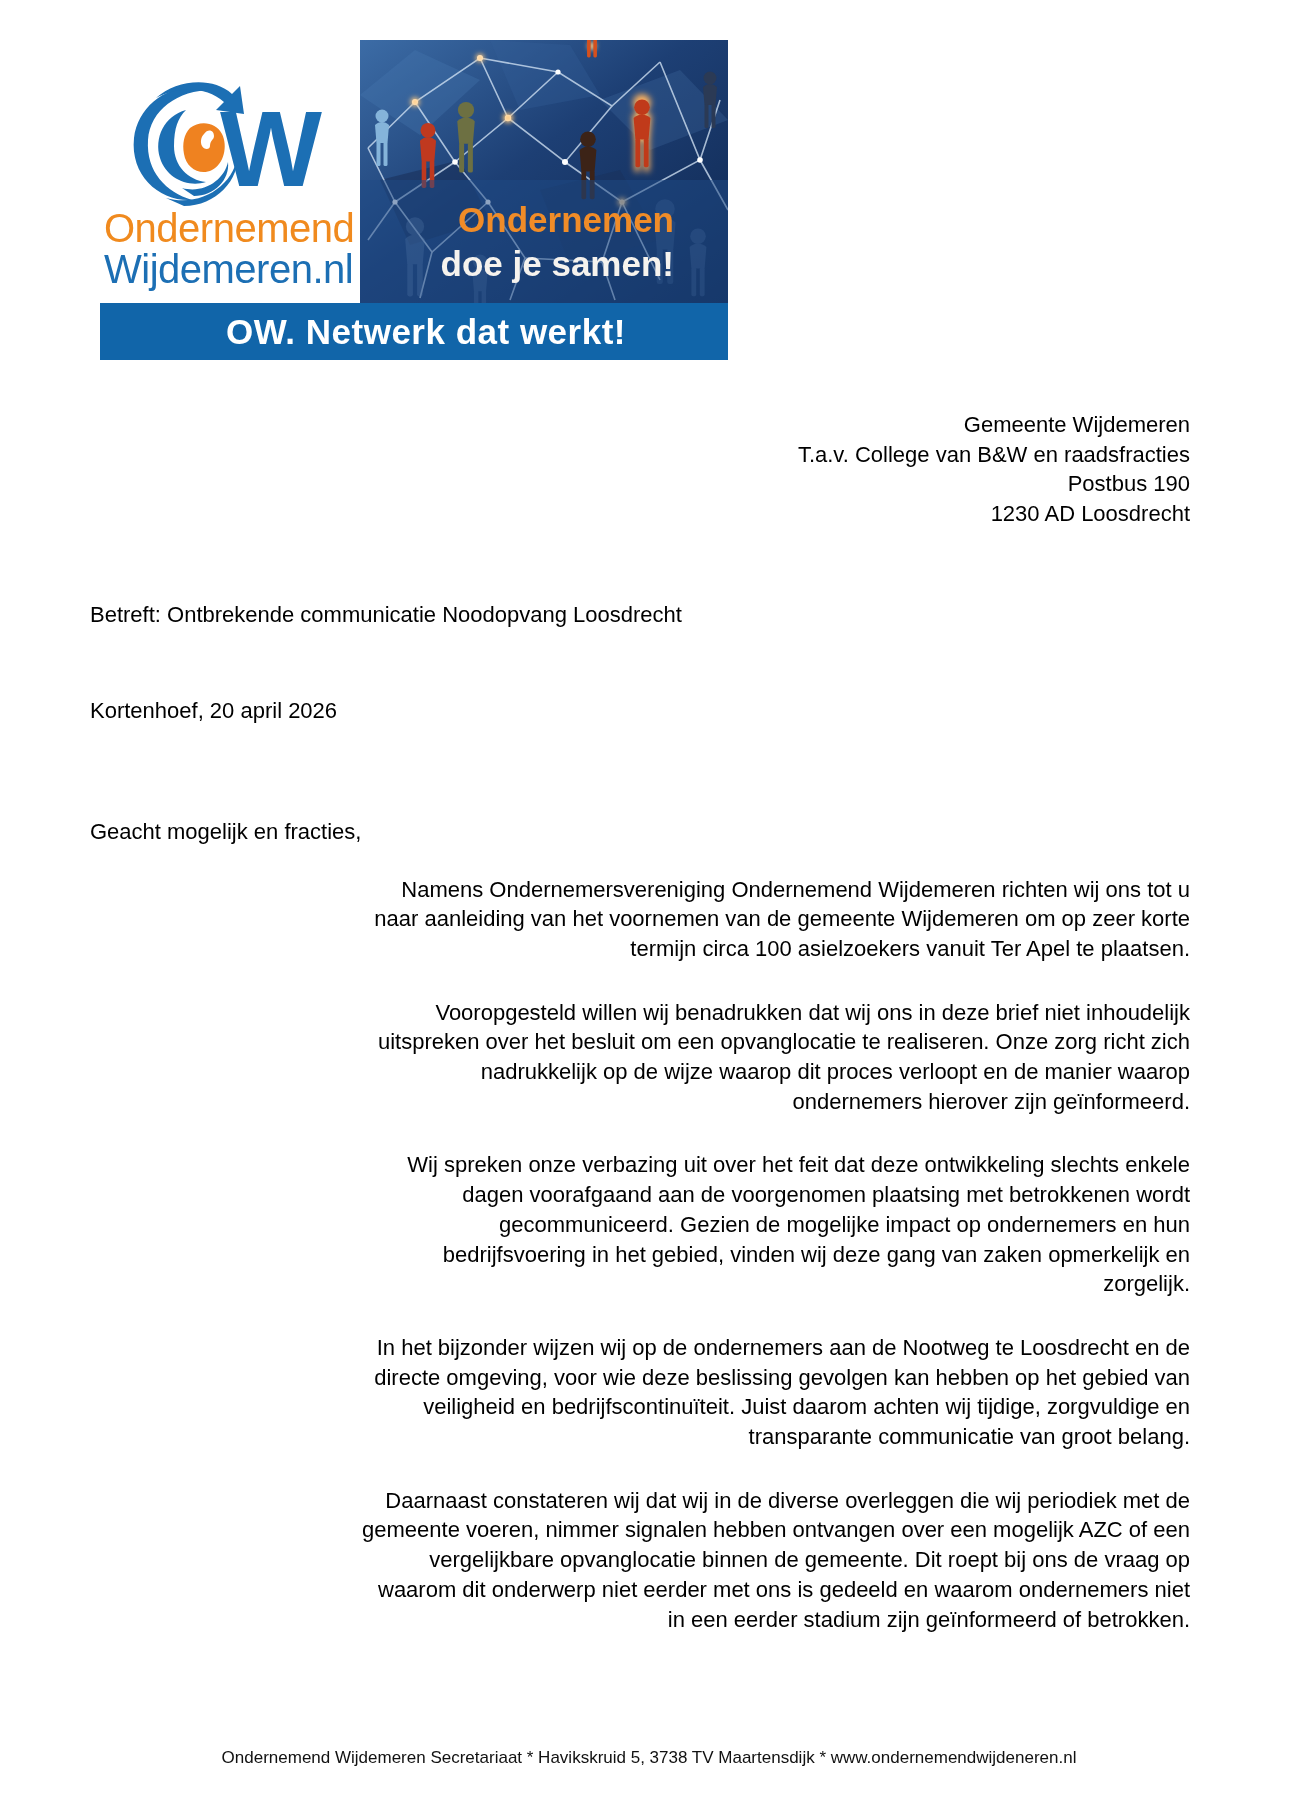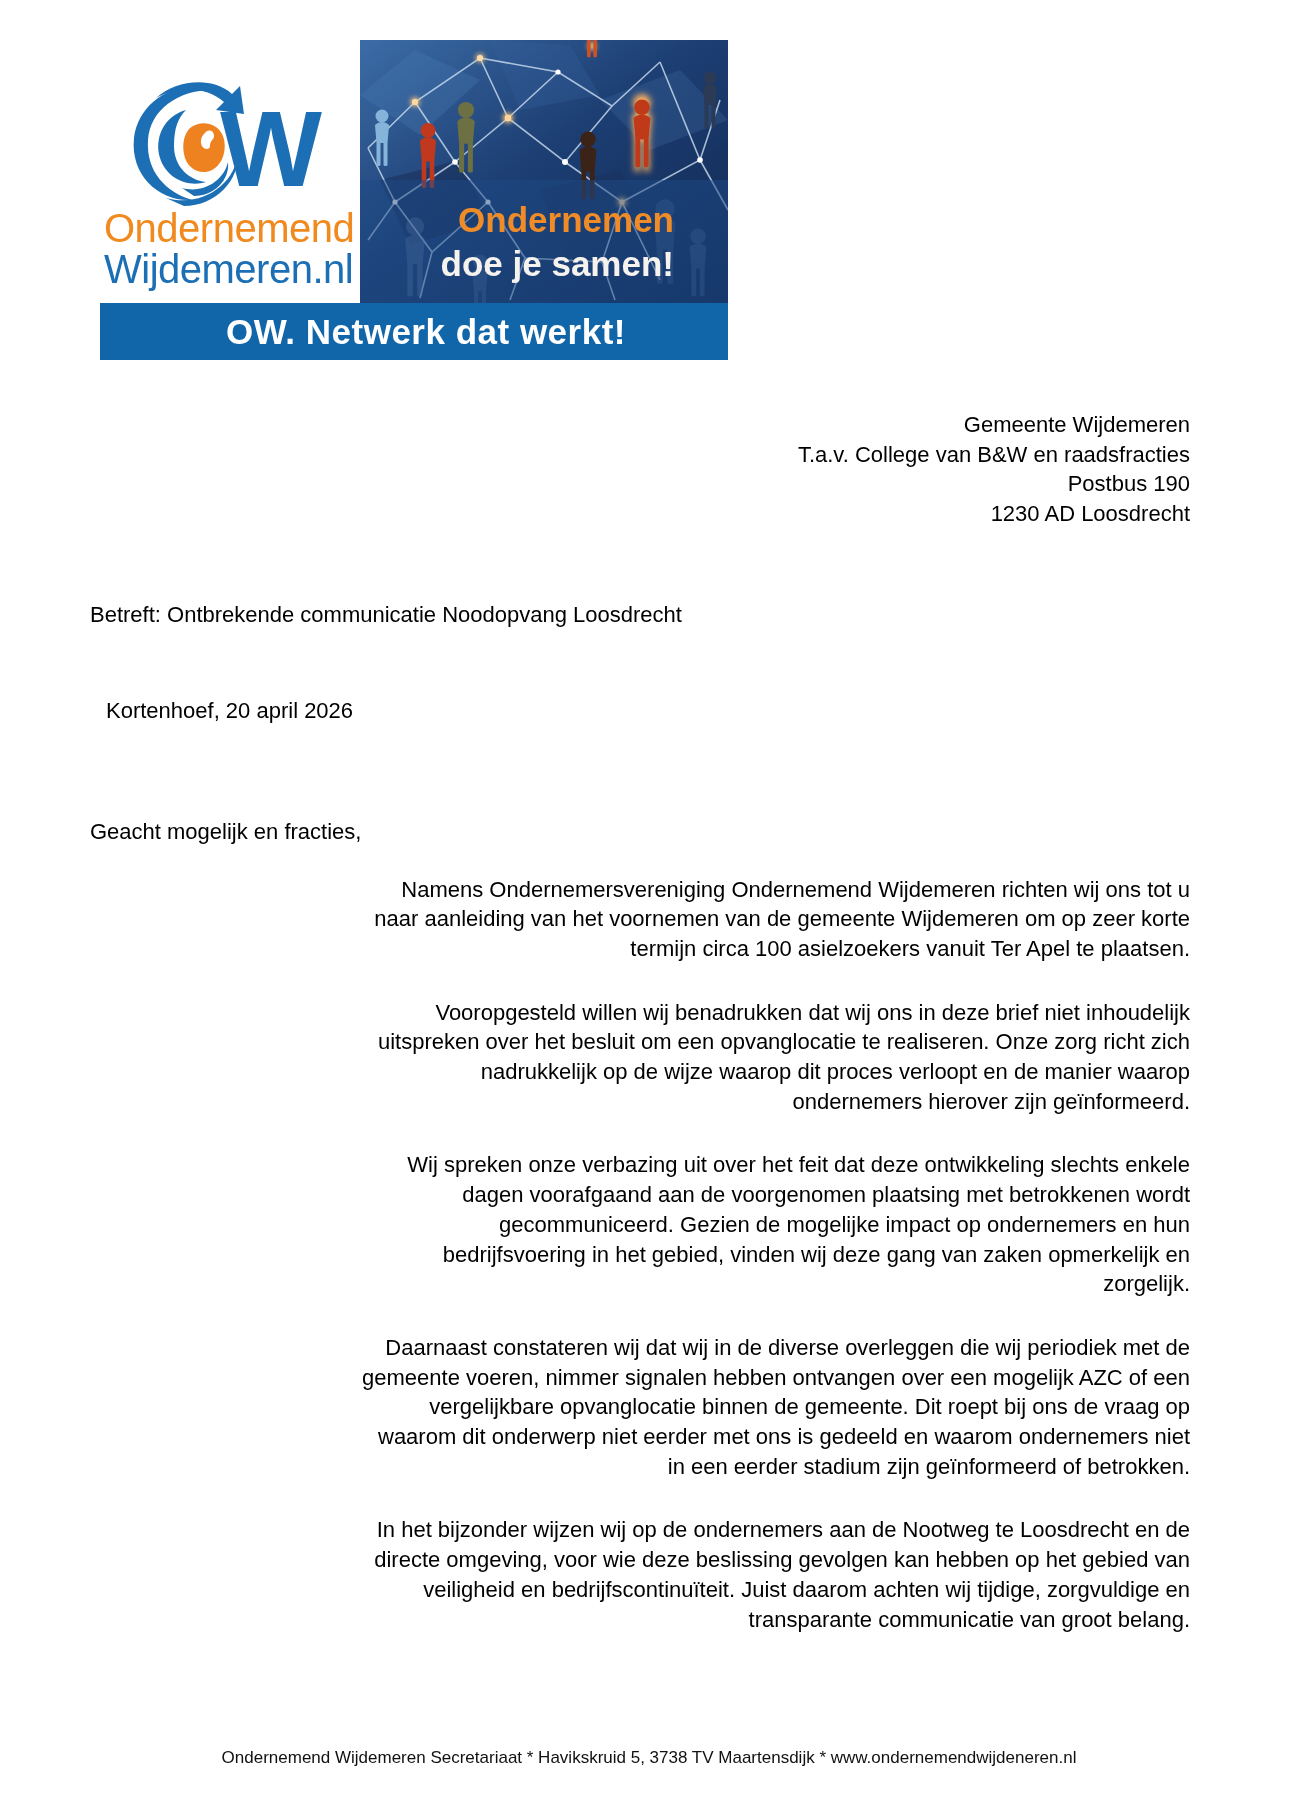--- a/index.html
+++ b/index.html
@@ -36,21 +36,21 @@
   }
 
   
   .recipient {
     margin-top:50px;
     font-size:22px; line-height:29.5px;
     white-space:pre-line;
     text-align:right;
   }
   .subject   { margin-top:72px;  font-size:22px; line-height:29.5px; }
-  .dateline  { margin-top:66px;  font-size:22px; line-height:29.5px;margin-left:16px; }
+  .dateline  { margin-top:66px;  font-size:22px; line-height:29.5px; }
   .salutation{ margin-top:92px;  font-size:22px; line-height:29.5px; }
   .body-paragraphs { margin-top:28px;text-align:right; }
   .body-paragraphs p {
     font-size:22px; line-height:29.7px;
     white-space:pre-line;
     margin:0 0 34px 0;
   }
 
   .footer {
     position:absolute; left:0; bottom:44px; width:100%;
@@ -194,26 +194,26 @@
 termijn circa 100 asielzoekers vanuit Ter Apel te plaatsen.</p>
       <p>Vooropgesteld willen wij benadrukken dat wij ons in deze brief niet inhoudelijk
 uitspreken over het besluit om een opvanglocatie te realiseren. Onze zorg richt zich
 nadrukkelijk op de wijze waarop dit proces verloopt en de manier waarop
 ondernemers hierover zijn geïnformeerd.</p>
       <p>Wij spreken onze verbazing uit over het feit dat deze ontwikkeling slechts enkele
 dagen voorafgaand aan de voorgenomen plaatsing met betrokkenen wordt
 gecommuniceerd. Gezien de mogelijke impact op ondernemers en hun
 bedrijfsvoering in het gebied, vinden wij deze gang van zaken opmerkelijk en
 zorgelijk.</p>
+      <p>In het bijzonder wijzen wij op de ondernemers aan de Nootweg te Loosdrecht en de
+directe omgeving, voor wie deze beslissing gevolgen kan hebben op het gebied van
+veiligheid en bedrijfscontinuïteit. Juist daarom achten wij tijdige, zorgvuldige en
+transparante communicatie van groot belang.</p>
       <p>Daarnaast constateren wij dat wij in de diverse overleggen die wij periodiek met de
 gemeente voeren, nimmer signalen hebben ontvangen over een mogelijk AZC of een
 vergelijkbare opvanglocatie binnen de gemeente. Dit roept bij ons de vraag op
 waarom dit onderwerp niet eerder met ons is gedeeld en waarom ondernemers niet
 in een eerder stadium zijn geïnformeerd of betrokken.</p>
-      <p>In het bijzonder wijzen wij op de ondernemers aan de Nootweg te Loosdrecht en de
-directe omgeving, voor wie deze beslissing gevolgen kan hebben op het gebied van
-veiligheid en bedrijfscontinuïteit. Juist daarom achten wij tijdige, zorgvuldige en
-transparante communicatie van groot belang.</p>
     </div>
   </div>
 
   <div class="footer">Ondernemend Wijdemeren Secretariaat * Havikskruid 5, 3738 TV Maartensdijk * www.ondernemendwijdeneren.nl</div>
 </div>
 
 </body></html>

